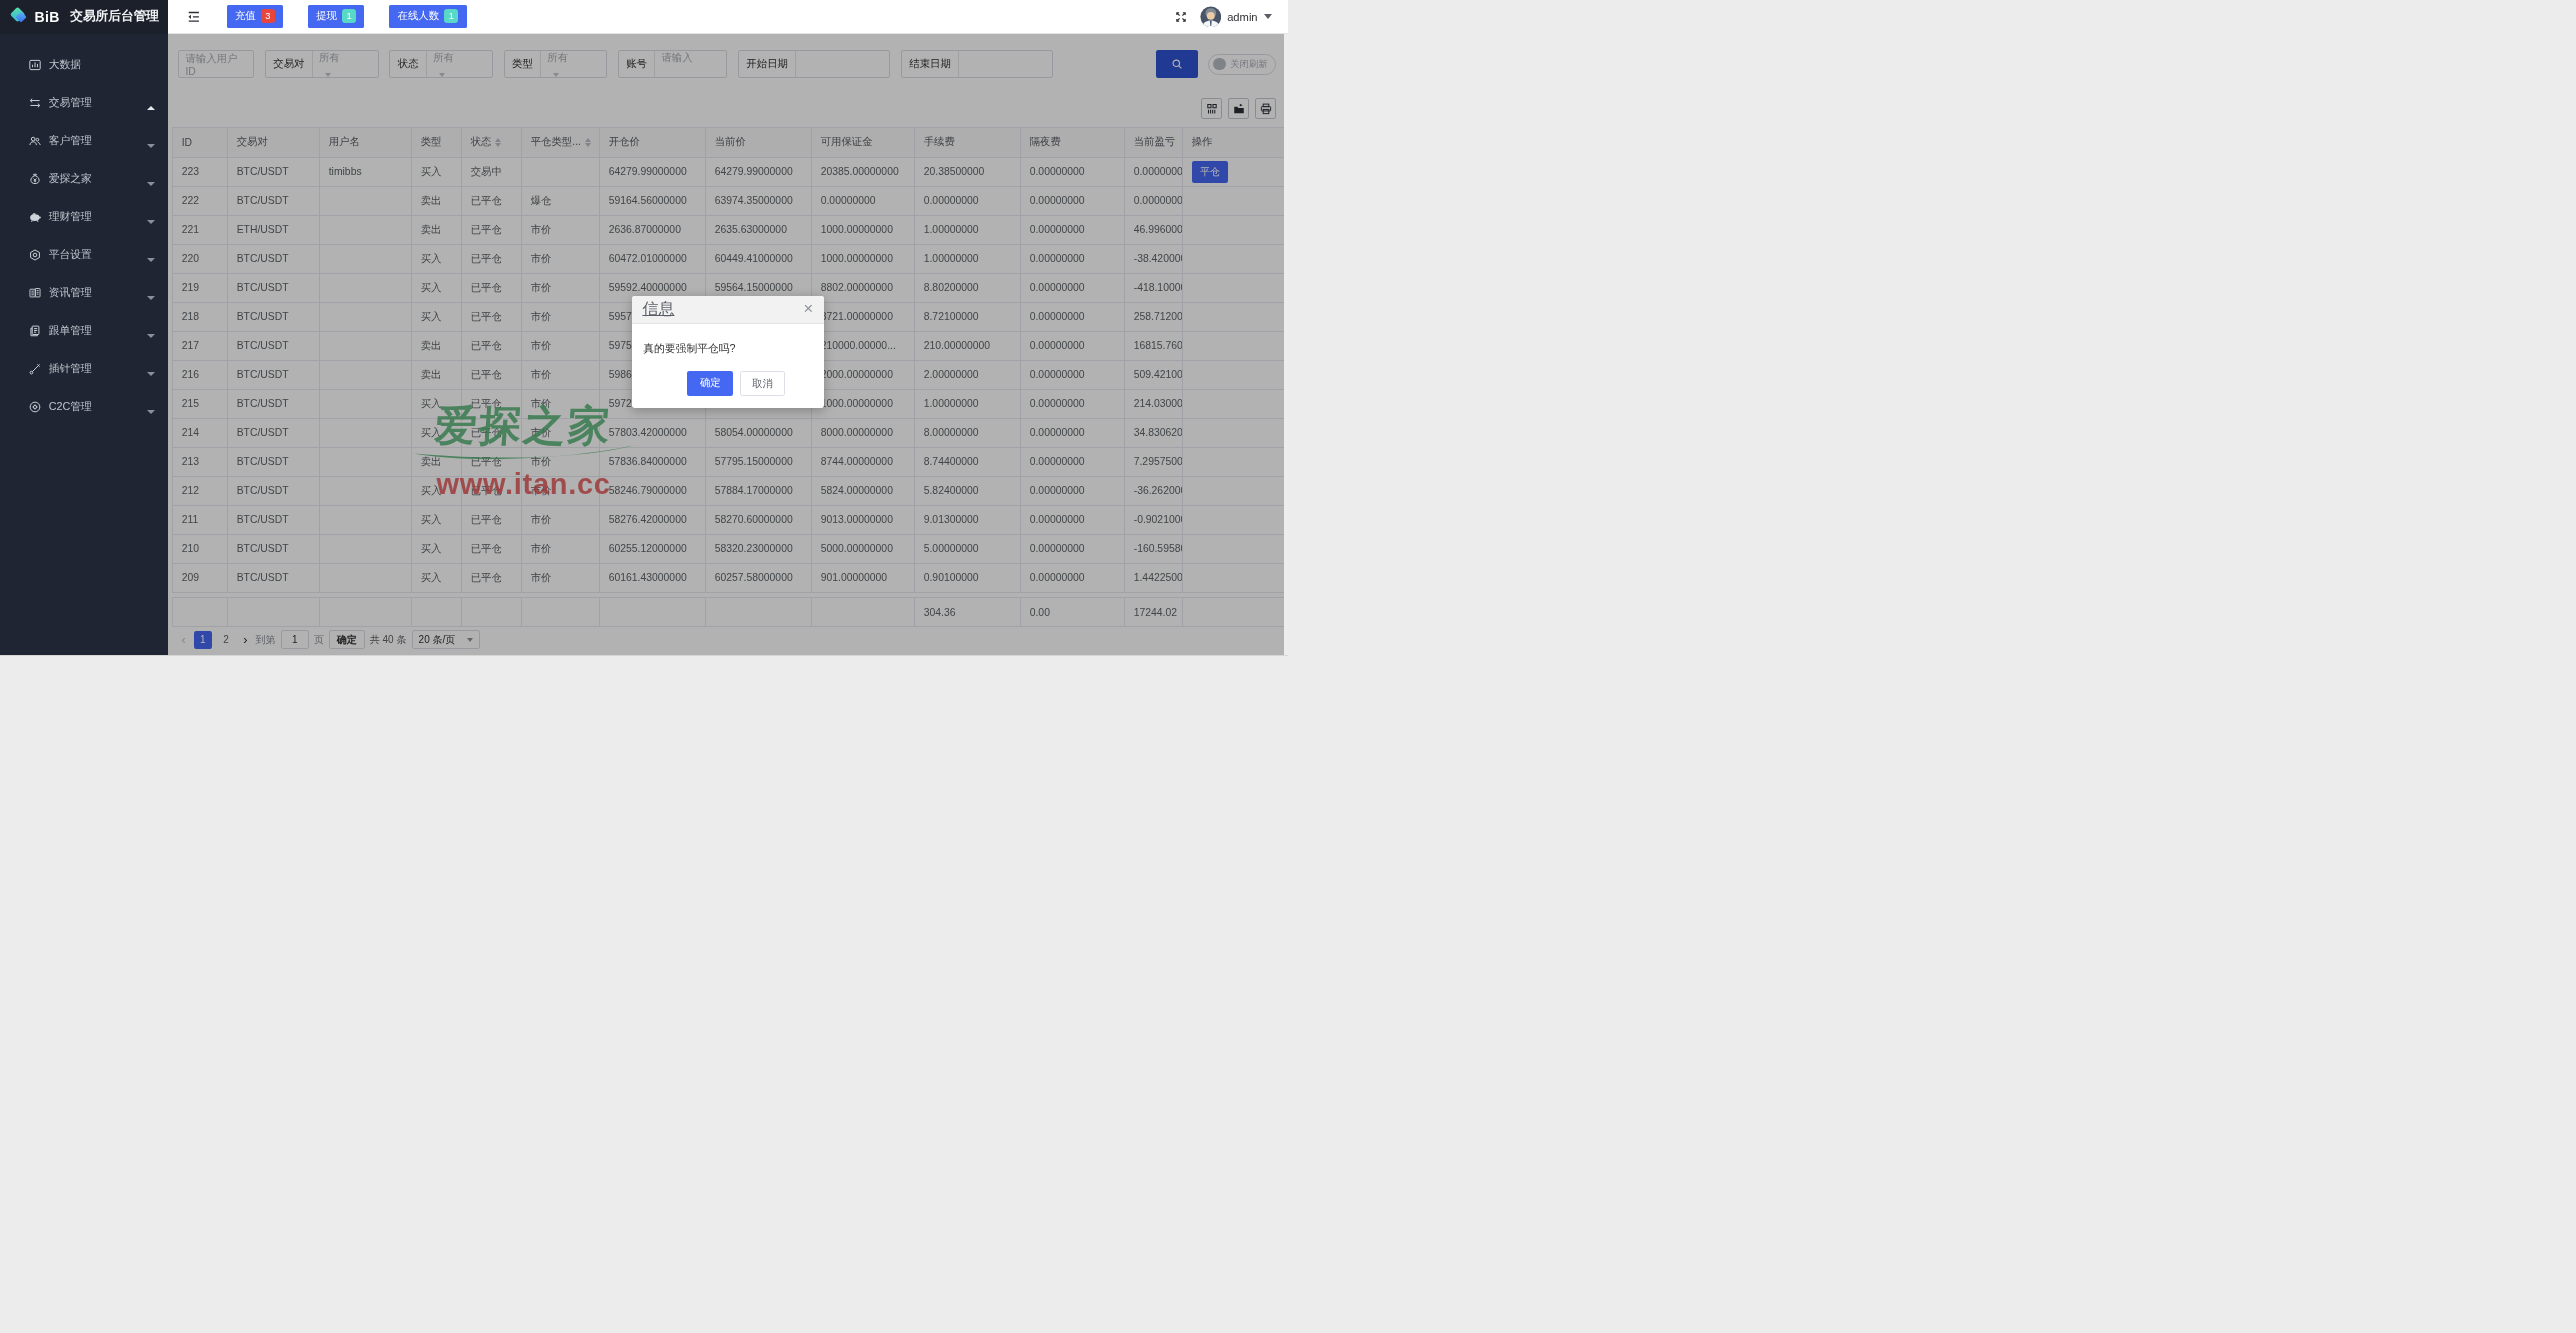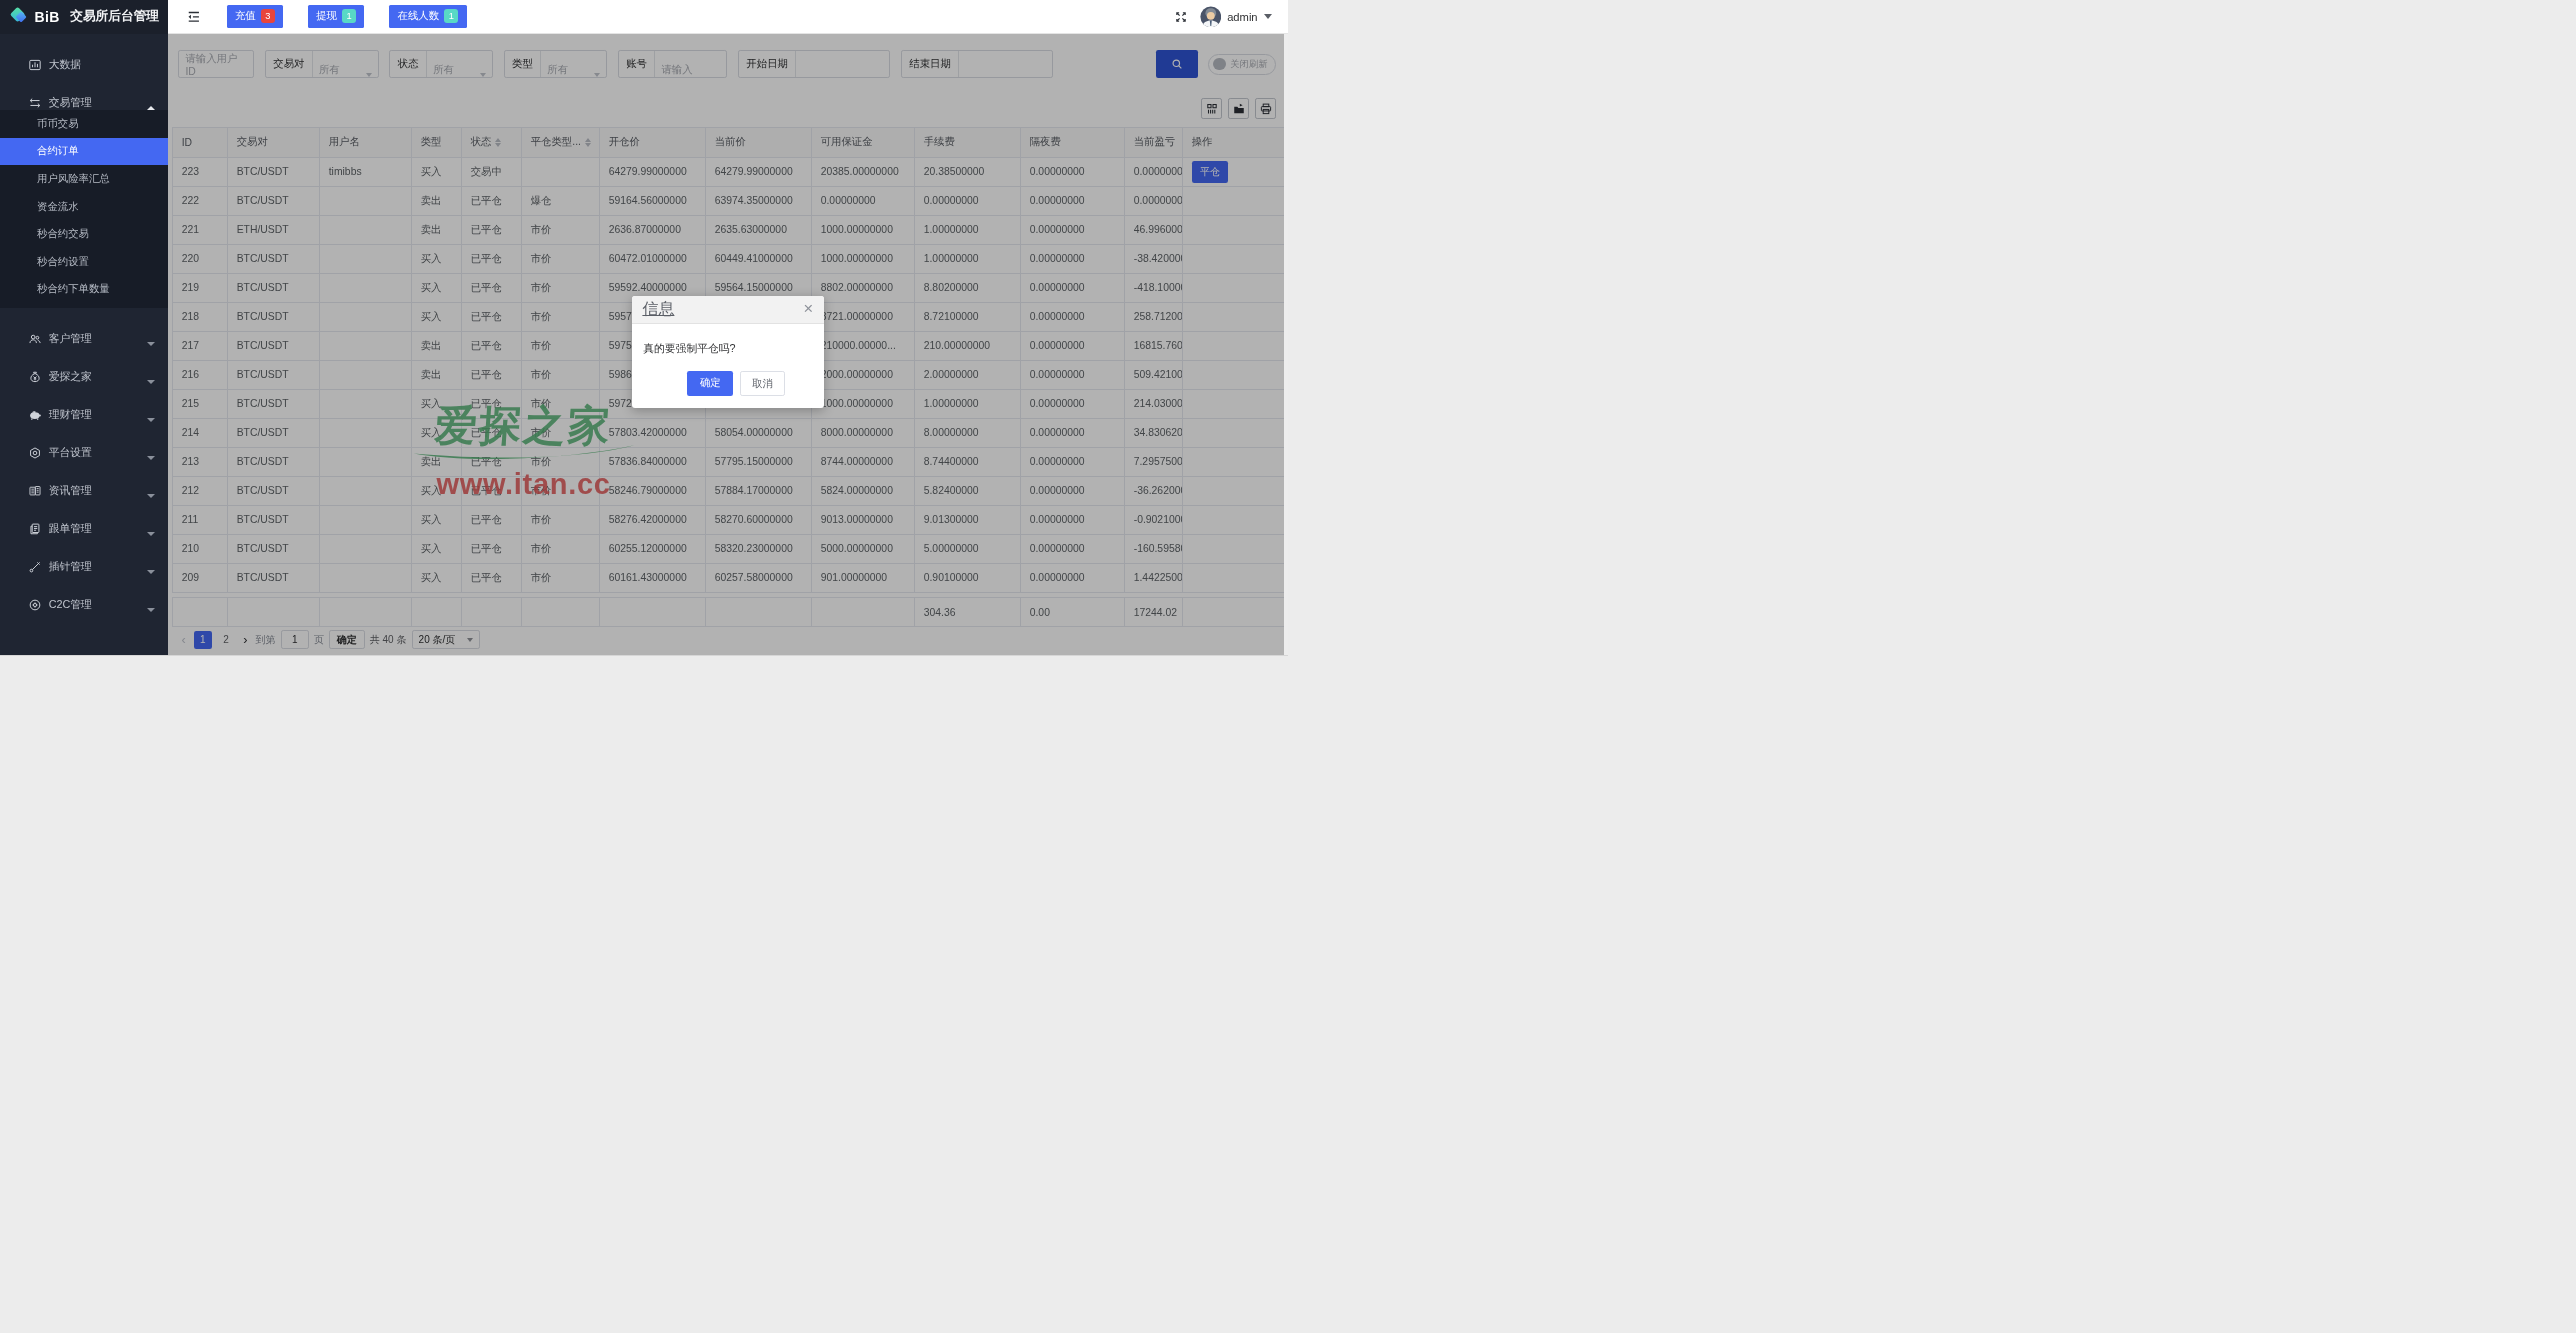--- a/index.html
+++ b/index.html
@@ -35,21 +35,21 @@
   .sub-item{display:flex;align-items:center;height:27.6px;padding-left:37px;color:#b7bcc6;font-size:10.4px;cursor:pointer;white-space:nowrap;}
   .sub-item.active{background:#4468f2;color:#fff;}
 
   
   .main{position:relative;flex:1;background:#fff;overflow:hidden;}
 
   .filter-bar{display:flex;align-items:center;gap:10.4px;margin:9px 6px 0 10.4px;height:42px;}
   .f-input,.f-group{height:27.6px;border:0.7px solid #d9dce3;border-radius:2.2px;background:#fff;display:flex;align-items:center;font-size:10.4px;}
   .f-input{width:76px;padding:0 6px;color:#a8abb2;}
   .f-group .f-label{padding:0 7.5px;color:#303133;white-space:nowrap;}
-  .f-group .f-field{display:flex;align-items:flex-end;height:100%;border-left:0.7px solid #e2e5ea;padding:0 6px;color:#a8abb2;}
+  .f-group .f-field{display:flex;align-items:flex-start;height:100%;border-left:0.7px solid #e2e5ea;padding:0 6px;color:#a8abb2;flex-direction:column;}
   .sel-caret{width:0;height:0;border-left:3.7px solid transparent;border-right:3.7px solid transparent;border-top:4.5px solid #c0c4cc;margin-left:6px;}
   .search-btn{margin-left:auto;width:42px;height:27.6px;background:#2f54d4;border-radius:2.2px;display:flex;align-items:center;justify-content:center;cursor:pointer;flex:0 0 42px;}
   .refresh-pill{display:flex;align-items:center;gap:4.5px;height:21px;border:0.7px solid #d9dce3;border-radius:11.2px;padding:0 7.5px 0 3.7px;color:#a8abb2;font-size:9.3px;margin-right:6px;white-space:nowrap;cursor:pointer;}
   .refresh-dot{width:12.7px;height:12.7px;border-radius:50%;background:#b6bac2;}
 
   .toolbar-row{display:flex;justify-content:flex-end;gap:6px;margin:13.4px 12px 0 0;height:21px;}
   .tool-btn{width:21px;height:21px;border:0.7px solid #c3c7cf;border-radius:2.2px;display:flex;align-items:center;justify-content:center;color:#2b2f36;background:#fff;cursor:pointer;}
 
   .table-wrap{margin:7.5px 0 0 3.7px;width:1112px;position:relative;z-index:1;}
   table.grid{border-collapse:collapse;table-layout:fixed;width:1112px;}
@@ -175,29 +175,20 @@
         </div>
         <div class="side-item">
           <span class="s-ico">
             <svg width="14" height="14" viewBox="0 0 20 20" stroke="currentColor" stroke-width="1.4" fill="none">
               <path d="M16.5 6.5h-13 M6 3.8L3.2 6.5 6 9.2"></path>
               <path d="M3.5 13.5h13 M14 10.8l2.8 2.7-2.8 2.7"></path>
             </svg>
           </span>
           <span class="s-label">交易管理</span>
           <span class="caret-u"></span>
-        </div>
-        <div class="submenu">
-          <div class="sub-item">币币交易</div>
-          <div class="sub-item active">合约订单</div>
-          <div class="sub-item">用户风险率汇总</div>
-          <div class="sub-item">资金流水</div>
-          <div class="sub-item">秒合约交易</div>
-          <div class="sub-item">秒合约设置</div>
-          <div class="sub-item">秒合约下单数量</div>
         </div>
         <div class="side-item">
           <span class="s-ico">
             <svg width="14" height="14" viewBox="0 0 20 20" stroke="currentColor" stroke-width="1.4" fill="none">
               <circle cx="7.4" cy="7.2" r="2.6"></circle>
               <circle cx="13.4" cy="8.2" r="2"></circle>
               <path d="M2.8 15.8c0-2.9 2.1-4.6 4.6-4.6s4.6 1.7 4.6 4.6"></path>
               <path d="M14 12c1.9.4 3.3 1.8 3.3 3.8"></path>
             </svg>
           </span>

